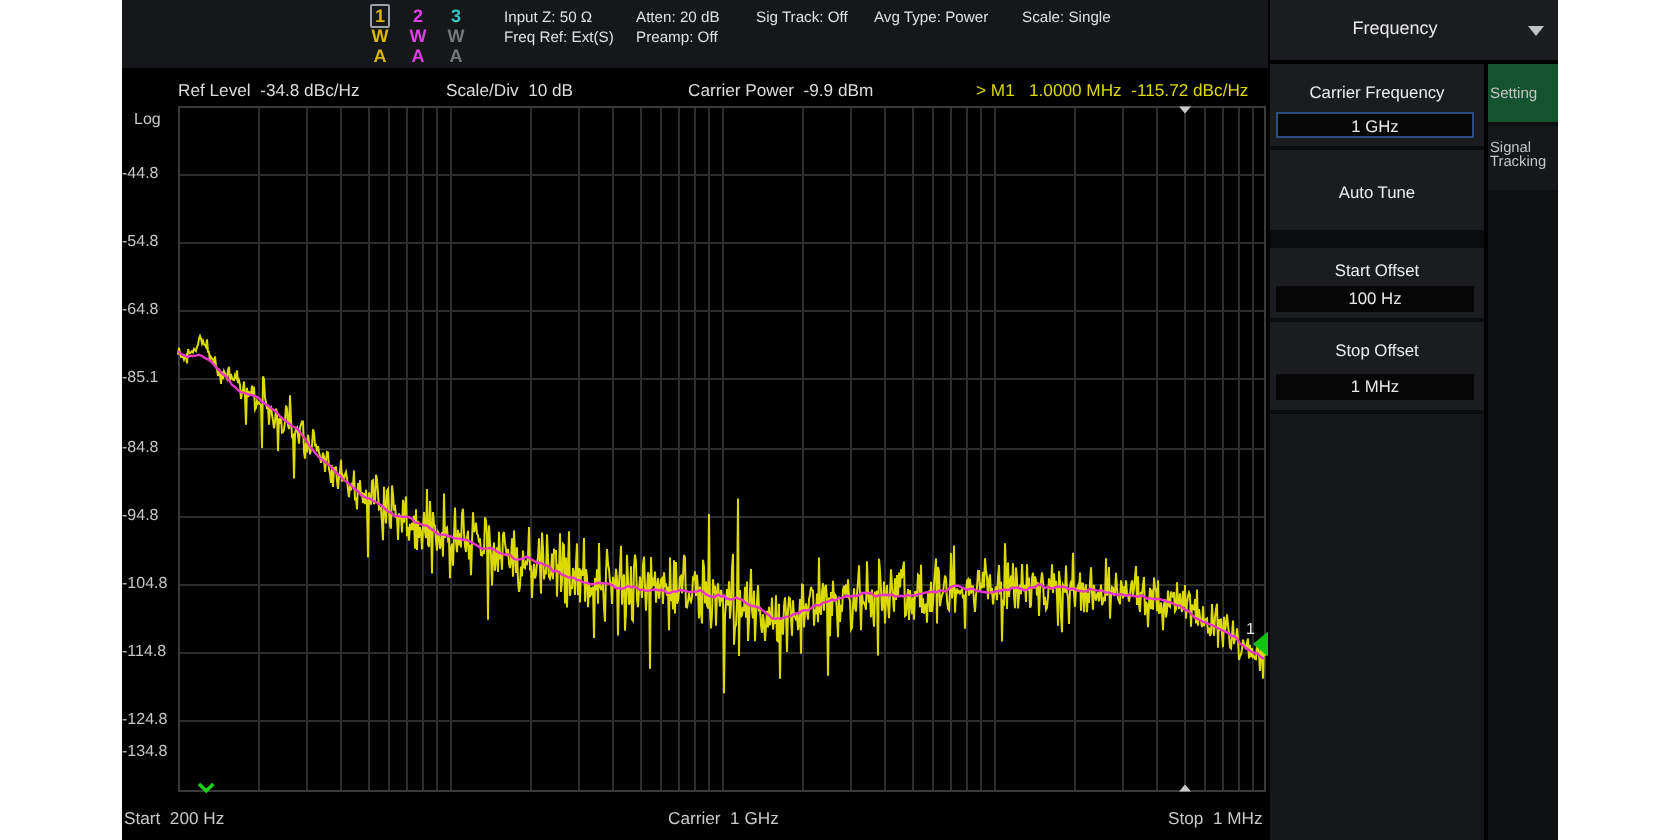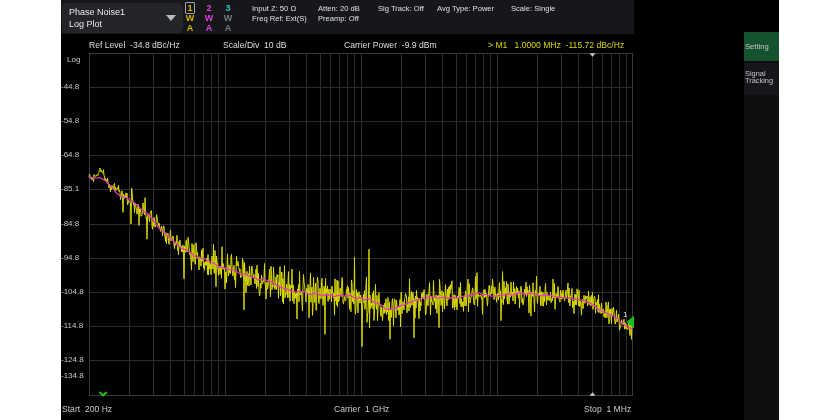--- a/index.html
+++ b/index.html
@@ -31,24 +31,20 @@
 .sect .lab { position:absolute; left:0; width:107px; text-align:center; font-size:8.4px; color:#eceded; }
 .vbox { position:absolute; left:3px; width:99px; height:13px; background:#060607; text-align:center; font-size:8.4px; color:#e9eaeb; line-height:13px; }
 #tcol { position:absolute; left:109px; top:32px; width:35px; height:388px; background:#0e0f11; }
 .tab { position:absolute; left:0; width:35px; font-size:7.6px; line-height:9px; color:#c3c4c6; }
 </style>
 </head>
 <body>
 <div id="screen">
 
   <div id="topbar">
-    <div id="dd">
-      <div class="t">Phase Noise1<br>Log Plot</div>
-      <div class="arr"></div>
-    </div>
     <div class="tr" style="left:120px;color:#d8b705;">
         <span><b style="border:1px solid #9aa1a7;padding:0 1px;border-radius:1px;">1</b></span>
         <span>W</span>
         <span>A</span>
       </div>
     <div class="tr" style="left:139px;color:#df3fe8;">
         <span>2</span>
         <span>W</span>
         <span>A</span>
       </div>
@@ -97,20 +93,42 @@
   <div class="ylab" style="top:287px;">-104.8</div>
   <div class="ylab" style="top:321px;">-114.8</div>
   <div class="ylab" style="top:355px;">-124.8</div>
   <div class="ylab" style="top:371px;">-134.8</div>
 
   <div class="blab" style="left:1px;">Start  200 Hz</div>
   <div class="blab" style="left:273px;">Carrier  1 GHz</div>
   <div class="blab" style="left:523px;">Stop  1 MHz</div>
 
   <div id="panel">
+    <div id="phead">
+        <div class="t">Frequency</div>
+        <div class="arr"></div>
+      </div>
+    <div id="bcol">
+      <div class="sect" style="top:0px;height:41px;">
+        <div class="lab" style="top:9px;">Carrier Frequency</div>
+        <div class="vbox" style="top:24px;border:1px solid #2c4d7d;line-height:12px;">1 GHz</div>
+      </div>
+      <div class="sect" style="top:43px;height:40px;">
+        <div class="lab" style="top:16px;">Auto Tune</div>
+      </div>
+      <div class="sect" style="top:92px;height:35px;">
+        <div class="lab" style="top:6px;">Start Offset</div>
+        <div class="vbox" style="top:19px;">100 Hz</div>
+      </div>
+      <div class="sect" style="top:129px;height:44px;">
+        <div class="lab" style="top:9px;">Stop Offset</div>
+        <div class="vbox" style="top:26px;">1 MHz</div>
+      </div>
+      <div class="sect" style="top:175px;height:213px;background:#15171a;"></div>
+    </div>
     <div id="tcol">
       <div class="tab" style="top:0;height:29px;background:#14532d;padding-left:14px;">
           <div style="position:absolute;left:1px;top:10px;">Setting</div>
         </div>
       <div class="tab" style="top:31px;height:32px;background:#15171a;">
           <div style="position:absolute;left:1px;top:8px;line-height:6.5px;font-size:7.4px;">Signal<br>Tracking</div>
         </div>
     </div>
   </div>
 </div>

